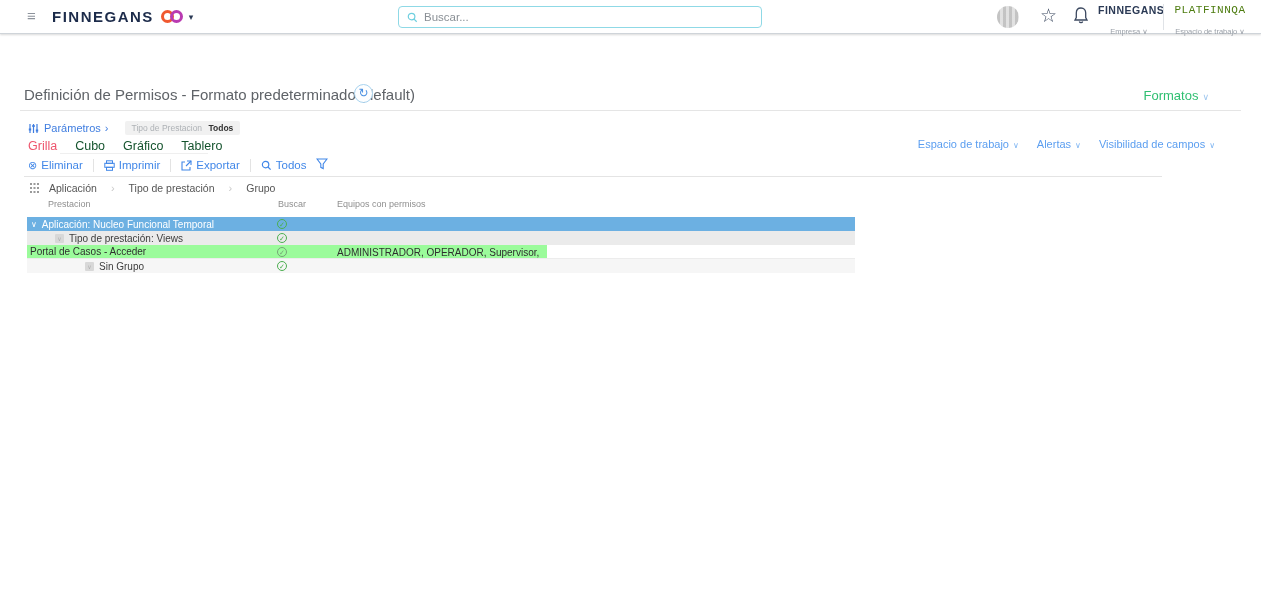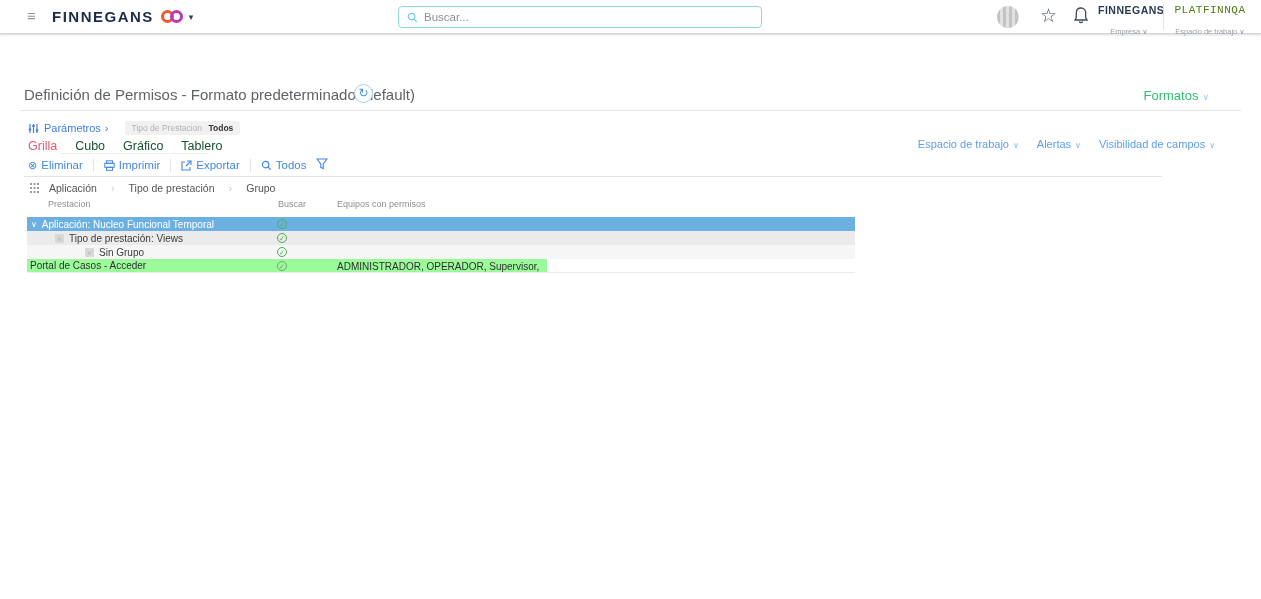--- a/index.html
+++ b/index.html
@@ -282,28 +282,28 @@
       <span class="row-label">Aplicación: Nucleo Funcional Temporal</span>
       <span class="check-badge">✓</span>
     </div>
 
     <div class="trow trow-tipo">
       <span class="row-collapse-box indent-1">∨</span>
       <span class="row-label">Tipo de prestación: Views</span>
       <span class="check-badge">✓</span>
     </div>
 
-    <div class="trow trow-grupo">
-      <span class="row-collapse-box indent-2">∨</span>
-      <span class="row-label">Sin Grupo</span>
-      <span class="check-badge">✓</span>
-    </div>
-
     <div class="trow trow-data">
       <span class="green-hl"></span>
       <span class="row-label" style="margin-left:3px;">Portal de Casos - Acceder</span>
       <span class="check-badge check-muted">✓</span>
       <span class="equipos-cell">ADMINISTRADOR, OPERADOR, Supervisor,</span>
     </div>
 
+    <div class="trow trow-grupo">
+      <span class="row-collapse-box indent-2">∨</span>
+      <span class="row-label">Sin Grupo</span>
+      <span class="check-badge">✓</span>
+    </div>
+
   </div>
 
 </div>
 
 </body></html>

